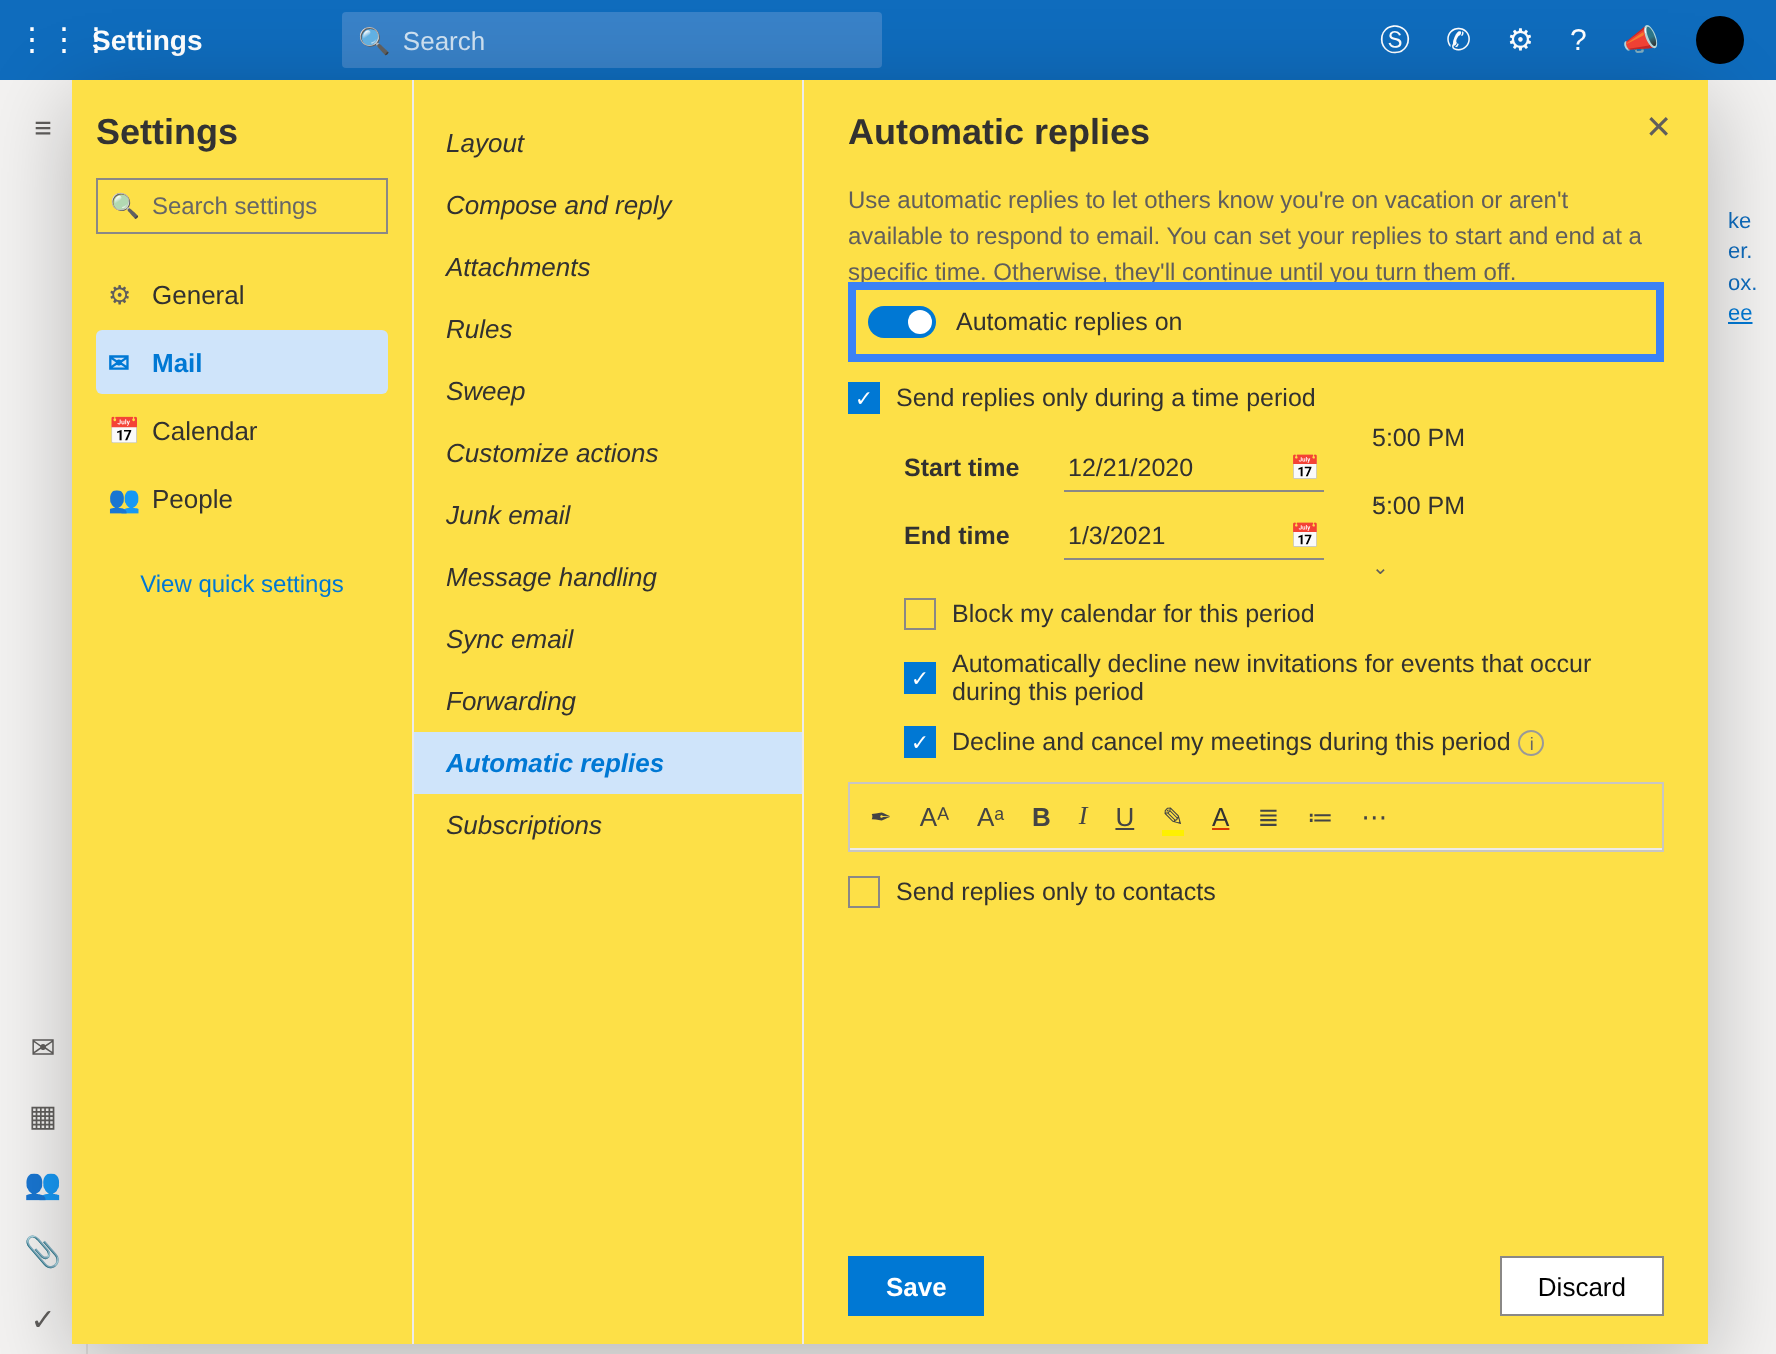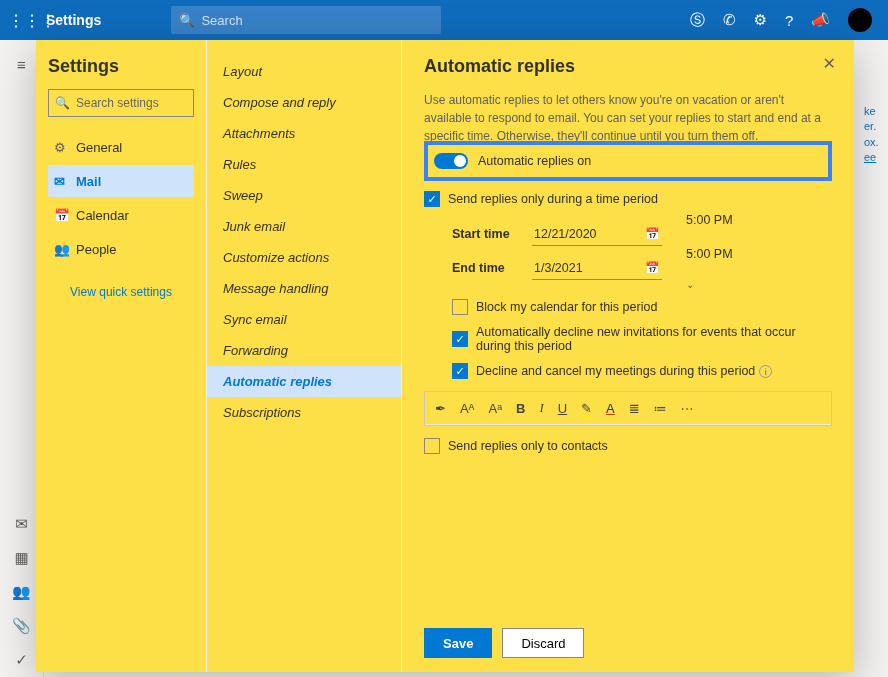--- a/index.html
+++ b/index.html
@@ -73,21 +73,21 @@
   .etoolbar .i { font-style: italic; font-family: serif; }
   .etoolbar .u { text-decoration: underline; }
   .etoolbar .au { text-decoration: underline; text-decoration-color: #d83b01; color:#333; }
   .etoolbar .hl { position: relative; }
   .etoolbar .hl::after{ content:""; position:absolute; left:0; right:0; bottom:-2px; height:3px; background:#fef000; }
   .ebody { padding: 12px; font-size: 13.5px; color: #323130; line-height: 1.5; min-height: 100px; position: relative; }
   .ebody .p2 { margin-top: 16px; }
   .ebody .sig2 { color: #767676; font-size: 12px; }
   .gram { position:absolute; right:8px; bottom:8px; width:18px; height:18px; border-radius:50%; background:#15c39a; color:#fff; font-size:11px; display:flex; align-items:center; justify-content:center; font-weight:700; }
 
-  .footer { margin-top: auto; padding-top: 10px; display: flex; justify-content: flex-start; gap: 10px; }
+  .footer { margin-top: auto; padding-top: 10px; display: flex; justify-content: space-between; }
   .btn { height: 30px; padding: 0 18px; font-size: 13px; border: 1px solid #8a8886; background: #fff; cursor: pointer; }
   .btn.primary { background: #0078d4; color: #fff; border-color: #0078d4; font-weight: 600; }
 </style>
 </head>
 <body>
 
 <div class="topbar">
   <div class="waffle">⋮⋮⋮</div>
   <div class="appname">Settings</div>
   <div class="search-wrap">
@@ -148,22 +148,22 @@
         </div>
       <div class="viewquick">View quick settings</div>
     </div>
 
     <div class="mcol2">
       <div class="sub">Layout</div>
       <div class="sub">Compose and reply</div>
       <div class="sub">Attachments</div>
       <div class="sub">Rules</div>
       <div class="sub">Sweep</div>
+      <div class="sub">Customize actions</div>
       <div class="sub">Junk email</div>
-      <div class="sub">Customize actions</div>
       <div class="sub">Message handling</div>
       <div class="sub">Sync email</div>
       <div class="sub">Forwarding</div>
       <div class="sub active">Automatic replies</div>
       <div class="sub">Subscriptions</div>
     </div>
 
     <div class="mcol3">
       <h2>Automatic replies</h2>
       <div class="close-x">✕</div>

